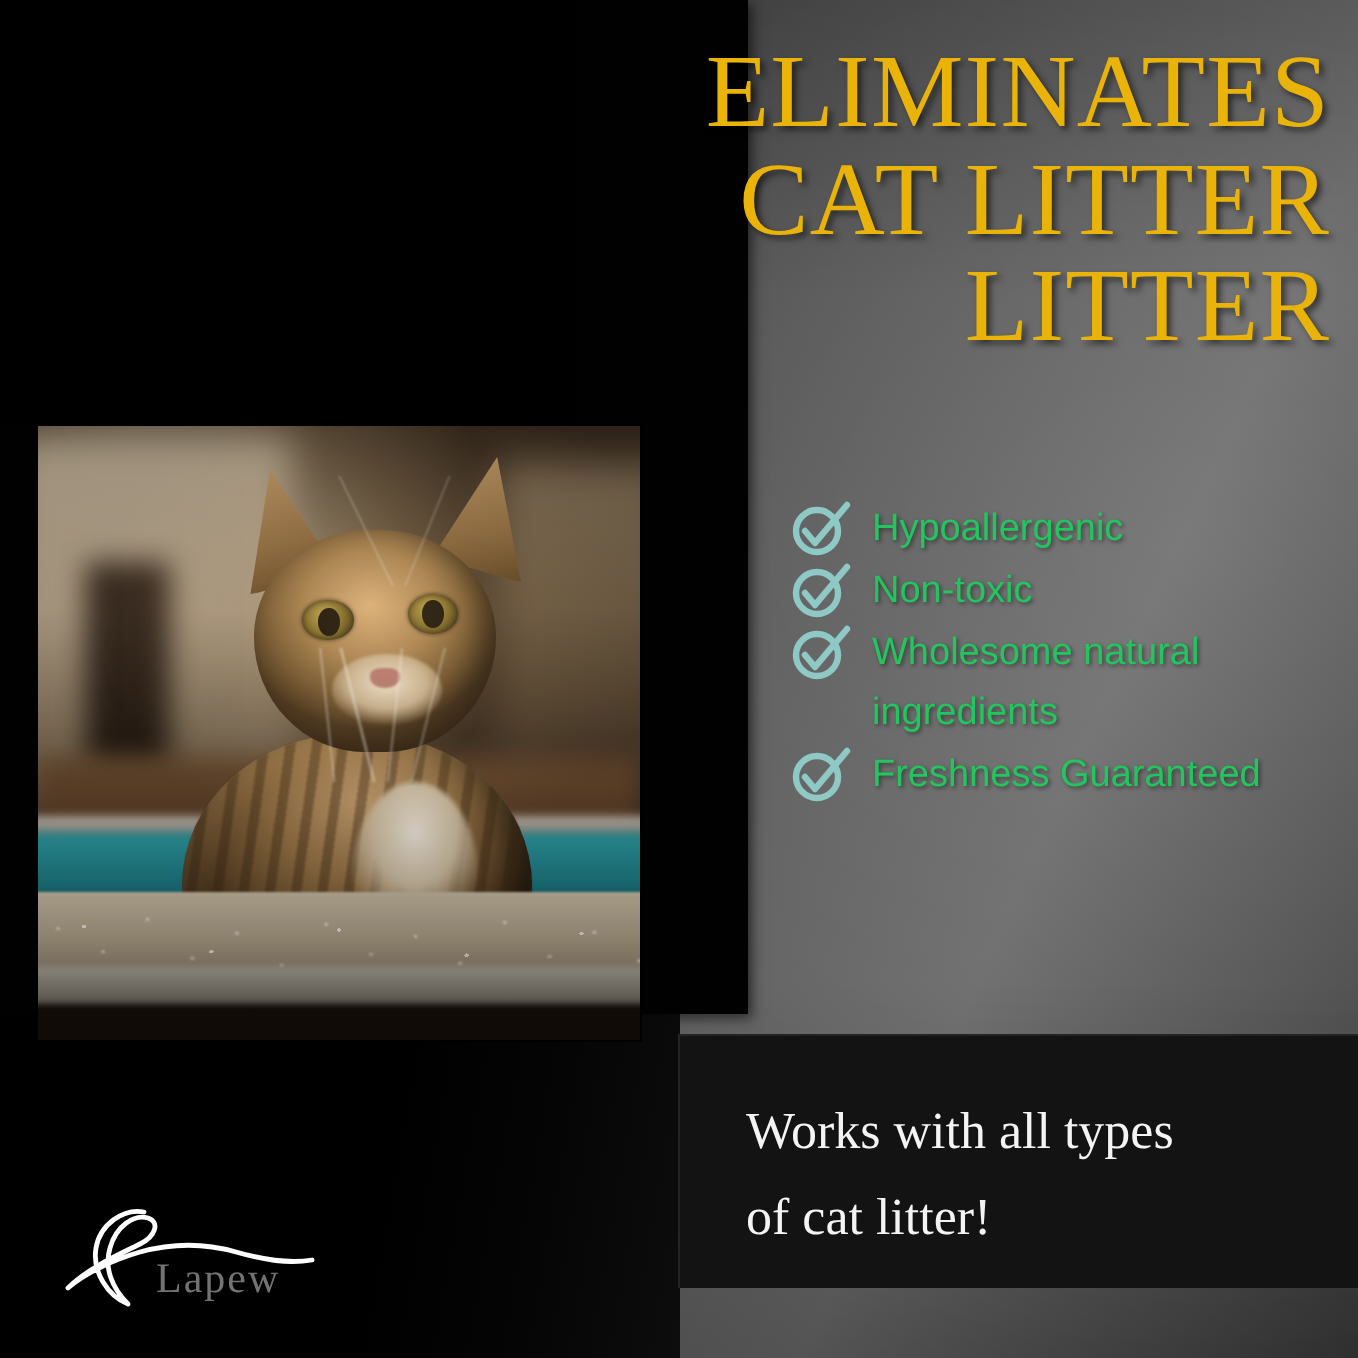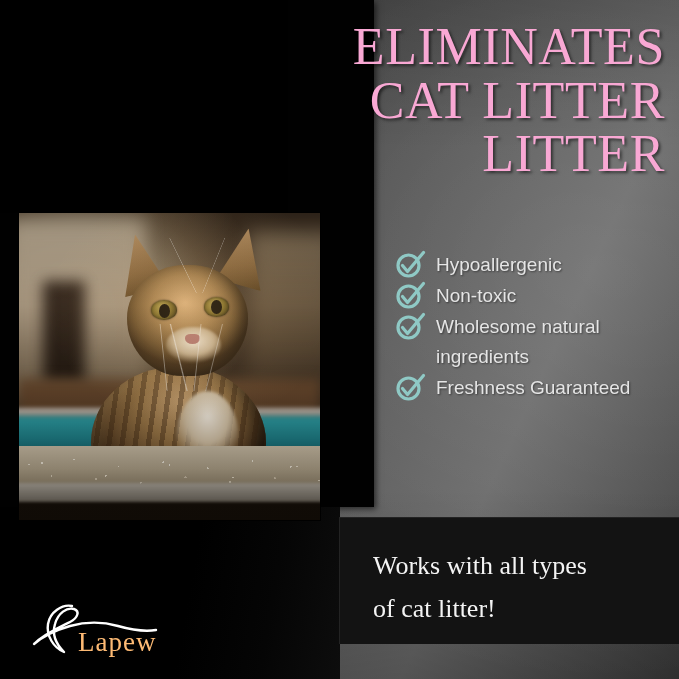--- a/index.html
+++ b/index.html
@@ -32,21 +32,21 @@
   .black-top-notch{
     position:absolute;left:0;top:0;width:288px;height:213px;background:#000;
   }
 
   
   .headline{
     position:absolute;right:14px;top:20px;width:420px;
     text-align:right;
     font-family:"Liberation Serif","DejaVu Serif",serif;
     font-size:52px;line-height:1.03;letter-spacing:.6px;
-    color:#f9a8d4;
+    color:#eab308;
     text-shadow:2px 2px 3px rgba(0,0,0,.55);
   }
   .headline div{white-space:nowrap;}
 
   
   .photo{
     position:absolute;left:19px;top:213px;width:301px;height:307px;
     overflow:hidden;
     background:#2a1d12;
     box-shadow:0 0 0 1px rgba(0,0,0,.9);
@@ -209,21 +209,21 @@
                linear-gradient(180deg, rgba(0,0,0,.18) 0%, rgba(0,0,0,0) 30%, rgba(0,0,0,.30) 100%);
   }
 
   
   .bullets{
     position:absolute;left:392px;top:250px;width:280px;
   }
   .bullet-row{display:flex;align-items:flex-start;margin-bottom:1px;}
   .bullet-icon{width:44px;height:30px;flex:0 0 44px;position:relative;top:-1px;}
   .bullet-text{
-    color:#e5e5e5;font-size:19px;line-height:30px;
+    color:#22c55e;font-size:19px;line-height:30px;
     font-family:"Liberation Sans",sans-serif;
     text-shadow:1px 1px 2px rgba(0,0,0,.45);
     white-space:pre-line;
   }
 
   
   .tagline-box{
     position:absolute;left:339px;top:517px;width:340px;height:126px;
     background:#131313;
     border-top:1px solid rgba(255,255,255,.07);
@@ -234,21 +234,21 @@
     color:#f4f4f4;font-size:26px;line-height:43px;
     font-family:Liberation Serif, serif;
     white-space:pre-line;
   }
 
   
   .logo{position:absolute;left:26px;top:600px;width:160px;height:62px;}
   .logo-word{
     position:absolute;left:52px;top:27px;
     font-family:"Liberation Serif","DejaVu Serif",serif;
-    font-size:27px;letter-spacing:1px;color:#fdba74;
+    font-size:21px;letter-spacing:1px;color:#737373;
   }
 </style>
 </head>
 <body>
 
 <div id="ad">
 
   <div class="bg-gradient"></div>
   <div class="bg-vignette"></div>
 

